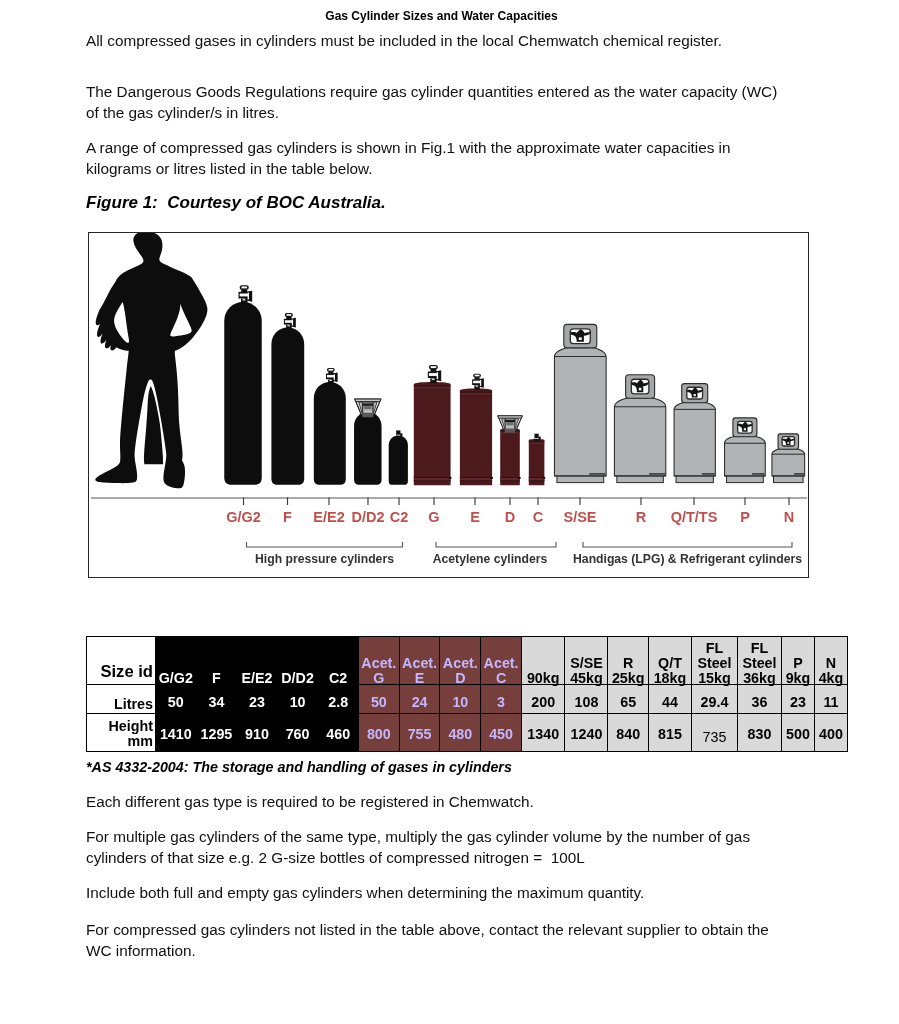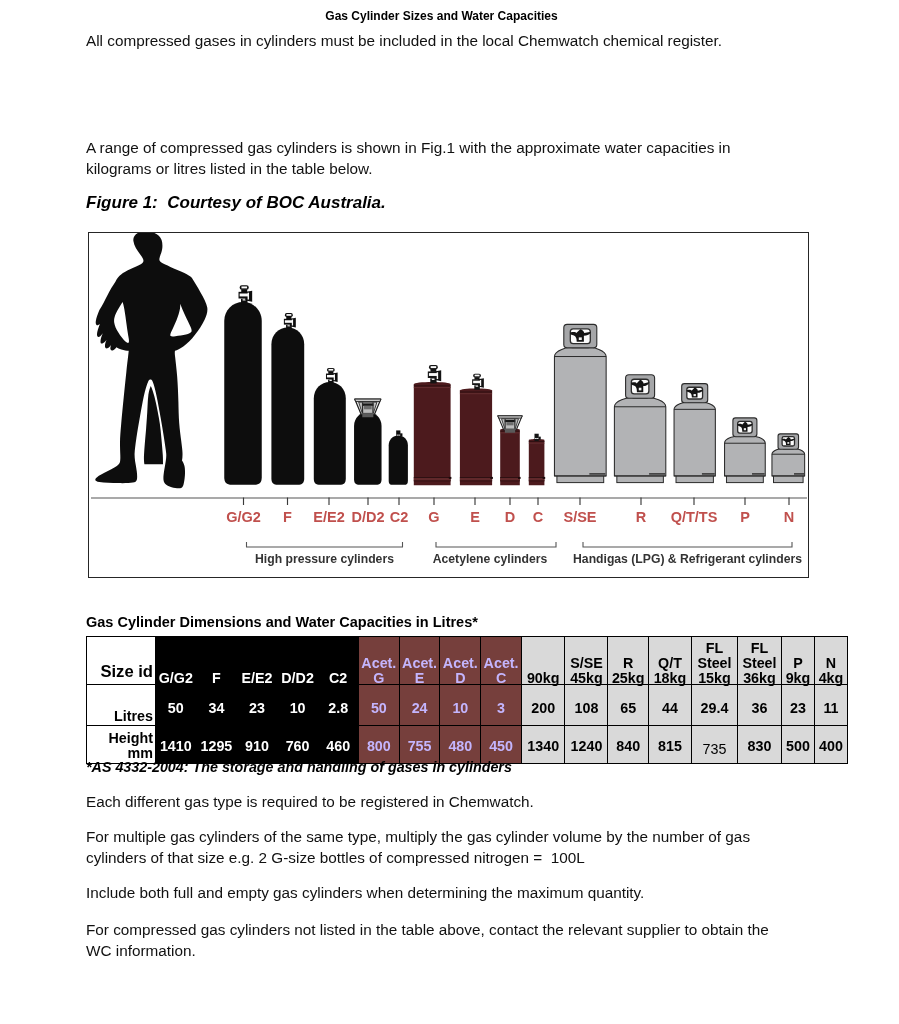--- a/index.html
+++ b/index.html
@@ -34,29 +34,30 @@
   td.hp-first{border-left:1.7px solid #000;}
   td.hp-last{border-right:1.7px solid #000;}
   td.ac{background:#763f3c;color:#c4b5fd;}
   td.lp{background:#d9d9d9;color:#000;}
   .cellin{display:flex;flex-direction:column;justify-content:flex-end;align-items:center;}
   td.rowhdr .cellin{align-items:stretch;text-align:right;}
   tr.hdr .cellin{height:47px;padding-bottom:0px;position:relative;top:2.5px;}
   tr.r1 .cellin{height:28px;padding-bottom:0px;position:relative;top:-3px;}
   tr.r2 .cellin{height:37px;padding-bottom:0px;position:relative;top:-9px;}
   tr.hdr td.rowhdr .cellin{height:47px;top:-5px;font-size:16.6px;}
-  tr.r1 td.rowhdr .cellin{height:40px;top:-1px;}
+  tr.r1 td.rowhdr .cellin{height:28px;top:-1px;}
   tr.r2 td.rowhdr .cellin{height:37px;top:-2px;}
 </style>
 </head>
 <body>
 
 <div class="page">
   <div id="doc-title">Gas Cylinder Sizes and Water Capacities</div>
   <p class="para" style="top:30px;margin:0;">All compressed gases in cylinders must be included in the local Chemwatch chemical register.</p>
+  <p class="para" style="top:81px;margin:0;">The Dangerous Goods Regulations require gas cylinder quantities entered as the water capacity (WC) of the gas cylinder/s in litres.</p>
   <p class="para" style="top:137px;margin:0;">A range of compressed gas cylinders is shown in Fig.1 with the approximate water capacities in kilograms or litres listed in the table below.</p>
   <div id="fig-caption">Figure 1:&nbsp; Courtesy of BOC Australia.</div>
   <div id="figure-box">
    <svg id="figure-svg" width="721" height="346" viewBox="0 0 721 346">
     <rect x="0" y="0" width="721" height="346" fill="#ffffff"></rect>
     <path d="M 58.5 -1.4 C 65.0 -1.2 70.6 1.6 72.6 7.0 C 73.9 11.0 73.6 16.4 72.2 20.0 C 71.4 22.0 70.6 24.0 70.4 25.8 C 70.2 27.4 70.8 28.6 72.4 29.6 C 74.4 30.8 77.6 32.2 81.4 33.9 C 85.6 35.8 91.2 38.0 95.4 40.0 C 98.8 41.6 101.2 43.2 102.8 44.8 C 105.0 48.4 108.4 53.6 111.4 59.2 C 114.6 64.6 117.4 70.0 118.2 74.2 C 118.9 78.0 117.8 82.2 115.6 86.8 C 113.2 91.8 109.8 97.2 105.8 102.0 C 102.7 106.4 98.3 110.6 94.3 113.4 C 91.0 115.8 88.2 117.2 86.0 117.8 C 85.6 119.6 85.8 121.8 86.2 124.6 C 86.8 129.8 87.6 136.8 88.2 144.0 C 88.8 152.2 89.2 161.0 89.4 168.8 C 89.6 176.6 89.7 183.4 90.2 190.0 C 90.7 196.8 91.6 203.2 92.3 208.6 C 92.9 213.4 93.4 217.2 93.5 220.0 C 93.6 222.8 93.4 225.4 93.0 227.6 C 93.8 228.8 94.9 230.6 95.4 232.8 C 96.0 235.2 96.2 238.6 95.9 242.4 C 95.6 246.0 95.1 249.6 94.4 252.0 C 93.8 254.0 92.9 255.0 91.0 255.2 C 88.8 255.4 85.4 255.0 82.6 254.2 C 79.8 253.4 77.4 252.2 76.1 250.7 C 74.8 249.2 74.4 247.4 74.4 245.2 C 74.4 242.8 74.8 239.8 75.3 236.8 C 75.8 233.8 76.4 230.6 76.8 227.8 C 77.2 225.0 77.4 222.6 77.2 220.4 C 76.9 217.0 76.0 211.6 75.0 205.0 C 74.0 198.6 72.8 191.2 71.5 184.0 C 70.2 176.6 68.9 169.4 67.6 163.2 C 66.3 157.0 65.0 151.8 63.6 148.4 C 62.6 146.0 60.4 146.0 59.2 148.4 C 57.8 151.8 56.2 157.0 54.8 163.2 C 53.5 169.4 52.2 176.6 50.9 184.0 C 49.6 191.2 48.4 198.6 47.4 205.0 C 46.4 211.6 45.8 217.0 45.6 220.4 C 45.5 222.6 45.7 225.2 46.1 228.2 C 46.6 231.4 47.4 235.0 47.8 238.4 C 48.2 241.6 48.3 244.6 47.9 246.4 C 47.4 248.2 46.2 249.2 43.8 249.6 C 40.6 250.1 35.4 250.2 29.6 250.1 C 22.8 250.0 15.2 249.8 10.4 249.0 C 7.4 248.5 6.0 247.6 6.3 246.4 C 6.6 245.1 8.7 243.5 12.2 241.6 C 16.2 239.4 21.6 236.8 25.4 234.6 C 28.4 232.8 30.2 231.4 30.8 229.6 C 31.3 228.0 31.4 225.4 31.3 222.2 C 31.2 218.4 30.9 214.0 31.0 209.2 C 31.1 203.8 31.6 197.6 32.2 190.8 C 32.9 182.6 33.8 173.6 34.7 164.6 C 35.6 155.6 36.5 146.8 37.3 139.4 C 38.0 132.8 38.6 127.4 39.1 123.6 C 39.4 121.2 39.6 119.2 39.7 117.8 C 37.6 117.7 35.0 117.2 32.4 116.4 C 30.4 115.8 28.6 115.1 27.3 114.2 C 26.6 115.5 25.4 116.7 24.2 117.3 C 23.0 117.8 22.0 117.6 21.6 116.6 C 21.1 115.6 21.4 114.0 22.0 112.0 C 20.8 113.7 19.4 115.0 18.2 115.3 C 17.0 115.6 16.2 115.0 16.0 113.5 C 15.8 111.8 16.5 109.3 17.5 106.8 C 16.1 108.8 14.6 110.2 13.4 110.5 C 12.2 110.8 11.5 110.1 11.5 108.4 C 11.5 106.4 12.4 103.4 13.8 100.2 C 12.2 102.4 10.7 103.8 9.6 103.9 C 8.5 104.0 7.9 103.0 8.0 101.0 C 8.1 98.6 9.4 94.8 11.0 90.8 C 9.6 92.2 8.3 92.6 7.5 92.0 C 6.7 91.3 6.5 89.8 6.9 87.4 C 7.4 84.6 8.7 81.0 10.4 77.0 C 13.4 72.4 16.0 67.0 18.6 62.0 C 21.2 57.0 23.9 52.4 26.4 48.8 C 27.8 45.4 30.1 43.0 32.1 41.4 C 34.3 39.6 37.8 37.8 41.6 36.0 C 45.1 34.2 49.4 32.4 52.2 30.9 C 53.8 30.0 54.6 28.8 54.4 27.2 C 54.2 25.8 53.0 24.0 51.4 21.8 C 48.0 17.2 45.0 12.6 44.4 8.0 C 43.8 4.2 46.2 0.8 50.6 -0.8 C 52.8 -1.5 56.0 -1.4 58.5 -1.4 Z M 33.6 69.0 C 31.4 72.4 28.6 76.8 26.8 80.8 C 25.4 84.0 24.8 86.8 25.2 89.4 C 25.6 92.4 27.2 96.0 29.4 99.6 C 31.6 103.2 34.2 106.6 36.4 108.6 C 37.8 109.8 38.9 110.2 39.5 109.8 C 40.1 109.2 40.1 107.6 39.7 105.2 C 39.1 102.0 38.3 97.2 37.6 91.8 C 36.9 86.4 36.1 80.6 35.3 76.0 C 34.7 72.8 34.1 70.2 33.6 69.0 Z M 91.2 70.8 C 92.4 73.8 94.0 77.8 95.8 81.8 C 97.8 86.2 100.0 90.4 101.4 93.6 C 102.5 96.0 102.9 97.8 102.4 98.8 C 101.8 100.0 99.8 100.9 97.0 101.5 C 93.8 102.2 89.8 102.8 86.4 103.2 C 84.0 103.5 82.2 103.5 81.6 103.0 C 81.0 102.4 81.4 100.8 82.4 98.6 C 83.8 95.6 85.6 91.6 87.4 87.4 C 89.1 83.2 90.4 79.0 91.0 75.4 C 91.2 73.6 91.3 71.8 91.2 70.8 Z M 61.8 153.0 C 60.8 155.2 59.9 158.2 59.4 161.6 C 58.9 165.4 58.7 169.6 58.5 174.0 C 58.2 181.0 57.6 189.0 57.0 197.0 C 56.2 206.0 55.4 215.0 55.0 222.0 C 54.8 226.0 55.0 229.0 55.4 231.2 L 74.0 231.2 C 74.0 229.0 74.0 226.0 73.8 222.0 C 73.3 215.0 72.5 206.0 71.6 197.0 C 70.9 189.0 69.2 181.0 67.8 174.0 C 66.9 169.4 65.8 164.8 64.6 160.8 C 63.6 157.3 62.7 154.6 61.8 153.0 Z" fill="#0d0d0d" fill-rule="evenodd"></path>
     <g>
      <g>
             <path d="M 135.25 88.12 C 135.25 77.03 143.69 69.00 154.00 69.00 C 164.31 69.00 172.75 77.03 172.75 88.12 L 172.75 244.30 C 172.75 249.70 170.50 251.80 165.25 251.80 L 142.75 251.80 C 137.50 251.80 135.25 249.70 135.25 244.30 Z" fill="#0d0d0d"></path>
             <rect x="152.02" y="65.81" width="6.46" height="5.21" fill="#0d0d0d"></rect>
@@ -280,21 +281,20 @@
      <path d="M 347.0 309.0 L 347.0 314.0 L 467.0 314.0 L 467.0 309.0" fill="none" stroke="#555" stroke-width="1.1"></path>
      <path d="M 494.0 309.0 L 494.0 314.0 L 703.0 314.0 L 703.0 309.0" fill="none" stroke="#555" stroke-width="1.1"></path>
     </g>
     <g font-family="Liberation Sans, sans-serif" font-size="12.2" font-weight="bold" fill="#333" text-anchor="middle">
      <text x="235.5" y="329.5">High pressure cylinders</text>
      <text x="401.0" y="329.5">Acetylene cylinders</text>
      <text x="598.5" y="329.5">Handigas (LPG) &amp; Refrigerant cylinders</text>
     </g>
    </svg>
   </div>
-  <div id="table-title">Gas Cylinder Dimensions and Water Capacities in Litres*</div>
   <table class="caps">
    <colgroup>
     <col style="width:69.00px">
     <col style="width:40.60px">
     <col style="width:40.60px">
     <col style="width:40.60px">
     <col style="width:40.60px">
     <col style="width:40.60px">
     <col style="width:40.75px">
     <col style="width:40.75px">

